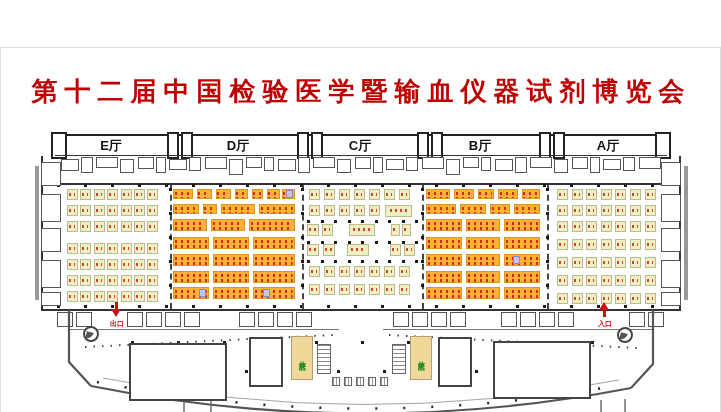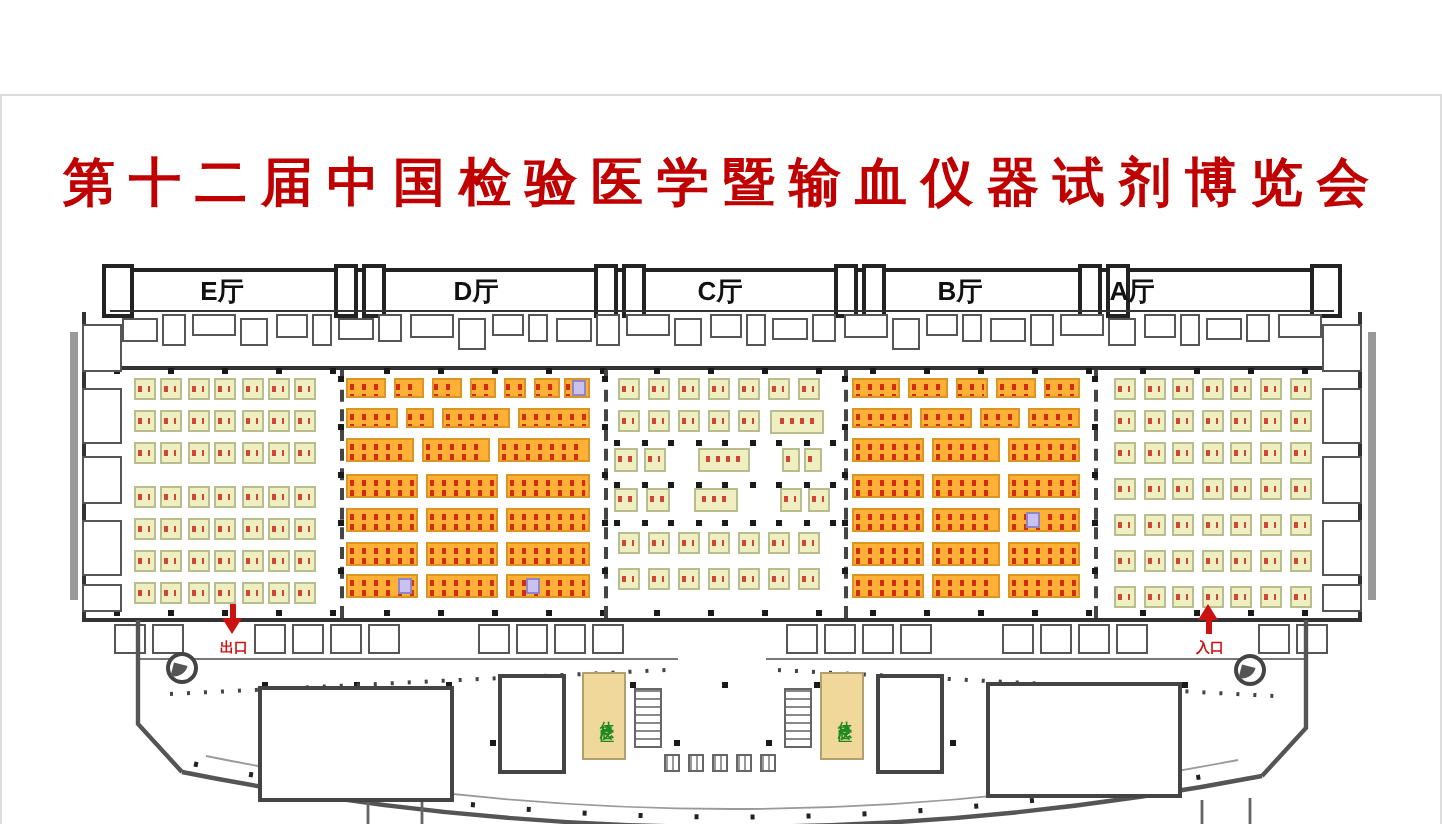--- a/index.html
+++ b/index.html
@@ -63,21 +63,21 @@
       <div class="tower" style="left: 430px; width: 12px; top: 84px;"></div>
       <div class="tower" style="left: 538px; width: 12px; top: 84px;"></div>
       <div class="tower" style="left: 552px; width: 12px; top: 84px;"></div>
       <div class="tower" style="left: 654px; width: 16px; top: 84px;"></div>
     </div>
   <div id="hall-labels">
       <div class="hall-label" style="left: 110px;">E厅</div>
       <div class="hall-label" style="left: 237px;">D厅</div>
       <div class="hall-label" style="left: 359px;">C厅</div>
       <div class="hall-label" style="left: 479px;">B厅</div>
-      <div class="hall-label" style="left: 565px; text-align: right;">A厅</div>
+      <div class="hall-label" style="left: 607px; text-align: right;">A厅</div>
     </div>
 
   <div class="wline" style="left:40px;top:135px;width:640px;height:2px;"></div>
   <div class="wline" style="left:40px;top:261px;width:640px;height:2px;"></div>
   <div class="wline" style="left:40px;top:108px;width:2px;height:155px;"></div>
   <div class="wline" style="left:678px;top:108px;width:2px;height:155px;"></div>
   <div class="wline gray" style="left:34px;top:118px;width:4px;height:134px;"></div>
   <div class="wline gray" style="left:683px;top:118px;width:4px;height:134px;"></div>
   <div class="wline" style="left:54px;top:107px;width:612px;height:1px;"></div>
   <div class="wline" style="left:68px;top:281px;width:270px;height:1px;background:#777;"></div>

